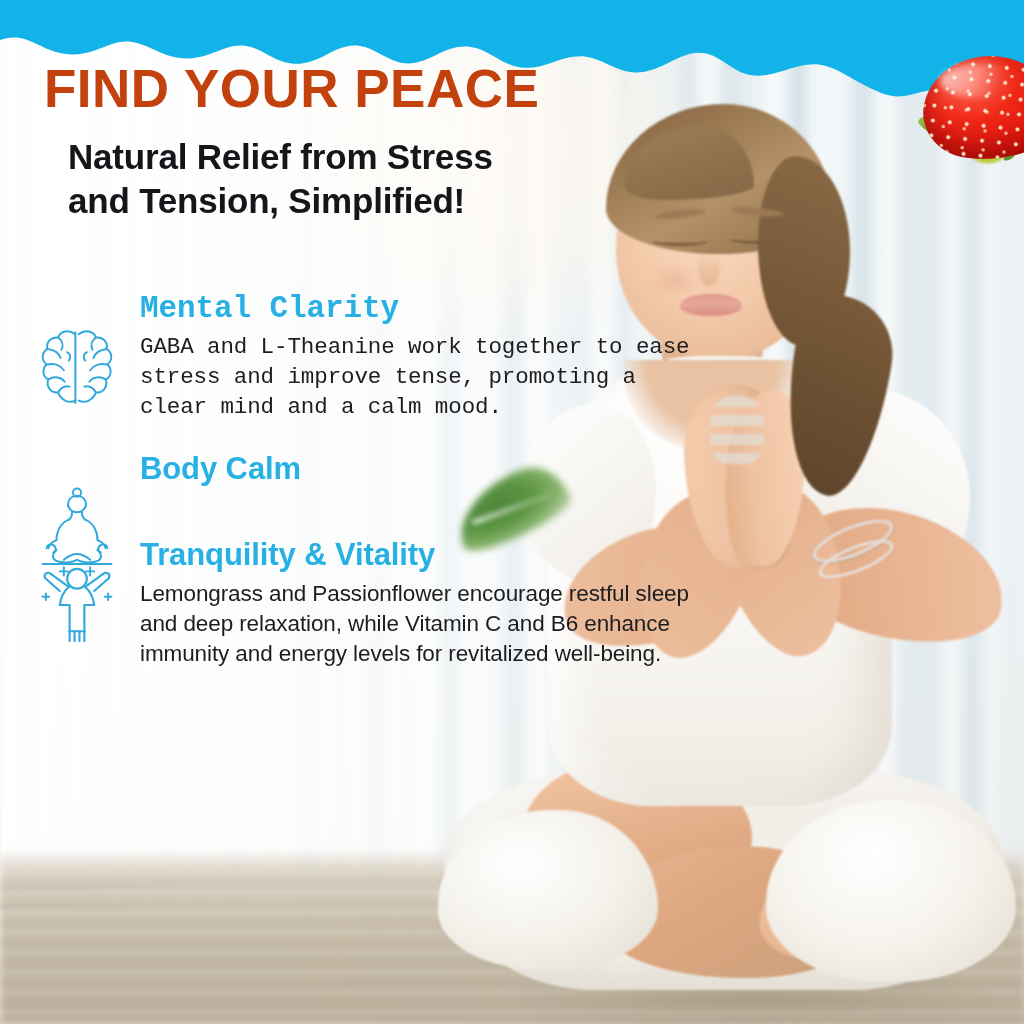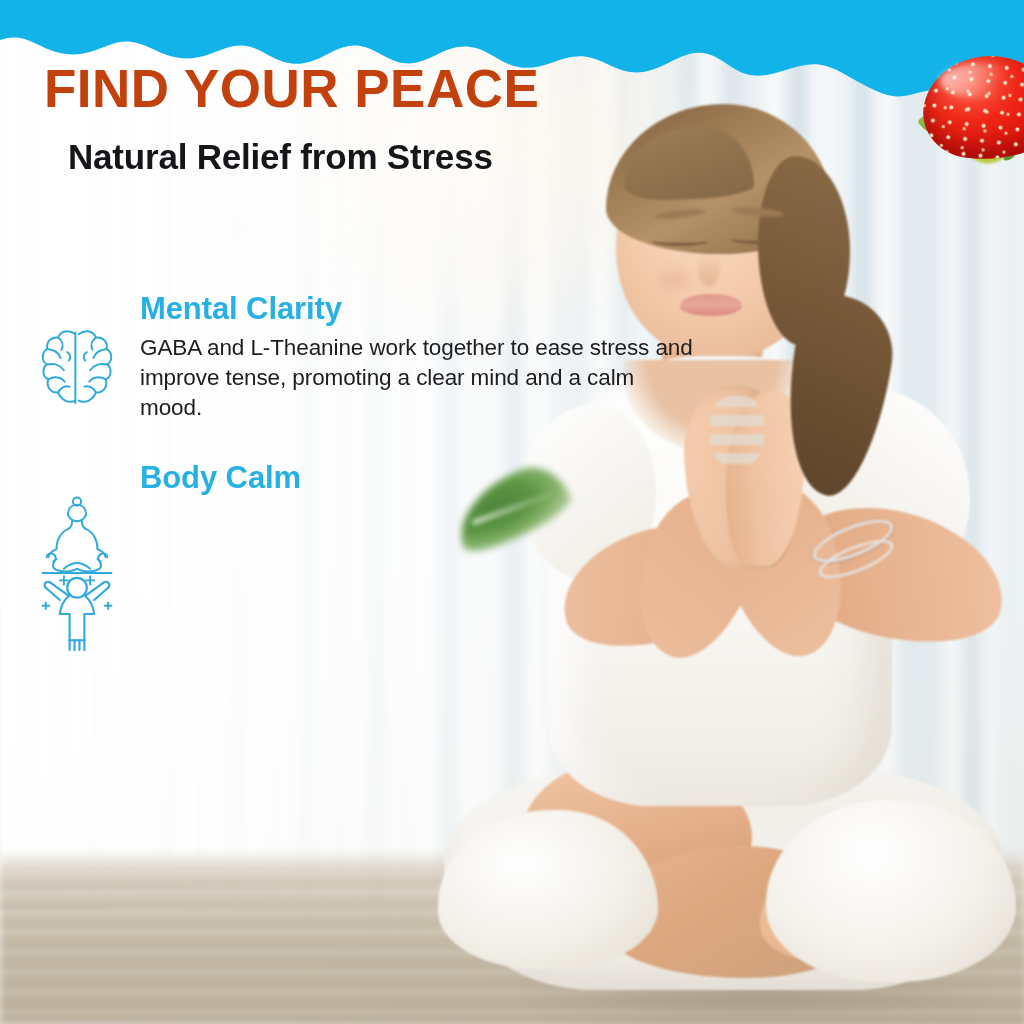--- a/index.html
+++ b/index.html
@@ -418,21 +418,21 @@
   .feature .fic svg { width:100%; height:100%; display:block; }
   .feature .ftxt { margin-left:104px; }
   .feature h3 {
     font-size:31px; font-weight:bold; color:#27b0e4;
     line-height:1.1; margin-bottom:7px; letter-spacing:-.1px;
   }
   .feature p {
     font-size:22.5px; color:#1d1d20; line-height:1.33;
     font-weight:400; letter-spacing:-.1px;
   }
-  #f1 { margin-bottom:38px; }
+  #f1 { margin-bottom:29px;font-family:Liberation Mono, monospace; }
   #f2 { margin-bottom:52px; }
   #f3 .fic { top:24px; }
 </style>
 </head>
 <body>
 
 <div id="stage">
 
   <div class="bg-base"></div>
   <div class="bg-blinds"></div>
@@ -530,20 +530,21 @@
     <div class="straw-seeds"></div>
     <div class="straw-gloss"></div>
   </div>
 
   <div class="content">
 
     <div class="headline">FIND YOUR PEACE</div>
 
     <div class="subhead">
       <span class="l1">Natural Relief from Stress</span>
+      <span class="l2">and Tension, Simplified!</span>
     </div>
 
     <div class="features">
 
       <div class="feature" id="f1">
         <div class="fic">
           <svg viewBox="0 0 100 104" fill="none" stroke="#31a9dd" stroke-width="2.4" stroke-linecap="round" stroke-linejoin="round">
             <path d="M48 10 V96"></path>
             <path d="M48 12 C40 6 30 8 27 16 C18 15 12 22 14 30 C7 34 6 44 13 49
                      C7 54 8 64 15 67 C12 76 18 84 27 83 C30 92 40 97 48 93"></path>
@@ -610,18 +611,22 @@
             <path d="M59 84 L59 96"></path>
             <path d="M41 84 H59"></path>
             <g stroke-width="2.4">
               <path d="M34 6 V16 M29 11 H39"></path>
               <path d="M66 6 V16 M61 11 H71"></path>
               <path d="M12 38 V46 M8 42 H16"></path>
               <path d="M88 38 V46 M84 42 H92"></path>
             </g>
           </svg>
         </div>
+        <div class="ftxt">
+          <h3>Tranquility &amp; Vitality</h3>
+          <p>Lemongrass and Passionflower encourage restful sleep and deep relaxation, while Vitamin C and B6 enhance immunity and energy levels for revitalized well-being.</p>
+        </div>
       </div>
 
     </div>
   </div>
 
 </div>
 
 </body></html>

